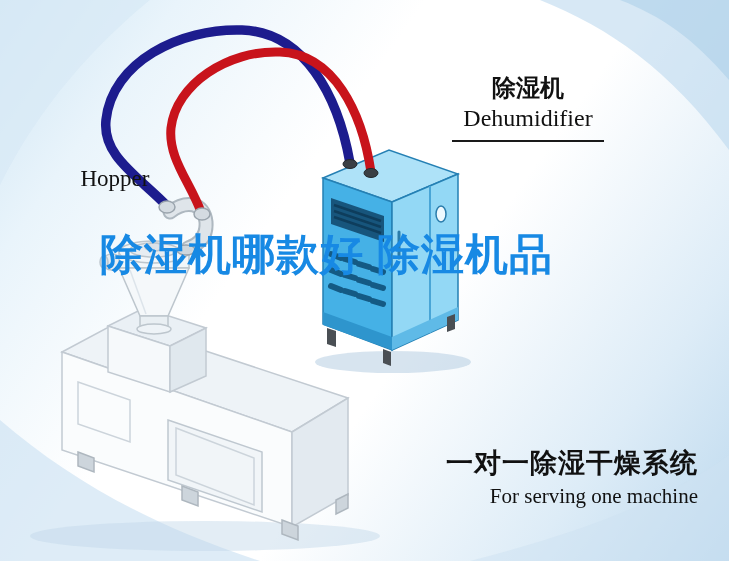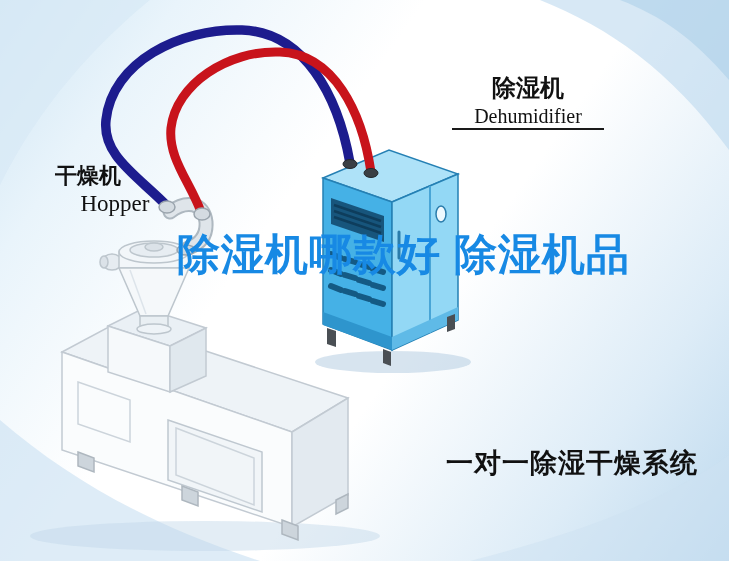--- a/index.html
+++ b/index.html
@@ -6,25 +6,25 @@
   #stage{
     position:relative;width:729px;height:561px;overflow:hidden;
     background:linear-gradient(125deg,#cfe5f4 0%,#e9f4fb 16%,#ffffff 38%,#ffffff 58%,#ddecf7 82%,#bdd9ee 100%);
     font-family:"Liberation Sans",sans-serif;
   }
   #art{position:absolute;left:0;top:0;width:729px;height:561px;}
   .txt{position:absolute;color:#111;}
   .label-hopper{left:55px;top:163px;width:120px;}
   .label-hopper .cn{font-size:22px;font-weight:700;line-height:1.15;}
   .label-hopper .en{font-family:"Liberation Serif",serif;font-size:23px;margin-top:3px;text-align:center;}
-  .label-dehum{left:452px;top:74px;width:152px;text-align:center;border-bottom:2px solid #1a1a1a;}
+  .label-dehum{left:452px;top:74px;width:152px;text-align:center;border-bottom:2px solid #1a1a1a;padding-bottom:8px;}
   .label-dehum .cn{font-size:24px;font-weight:700;line-height:1.15;}
-  .label-dehum .en{font-family:"Liberation Serif",serif;font-size:20px;margin-top:3px;}
+  .label-dehum .en{font-family:"Liberation Serif",serif;font-size:24px;margin-top:3px;}
   .main-title{
-    left:100px;top:230px;width:530px;text-align:right;
+    left:100px;top:230px;width:530px;text-align:left;
     font-weight:700;font-size:43px;line-height:1.16;letter-spacing:1px;color:#1789e4;
   }
   .label-system{left:398px;top:448px;width:300px;text-align:right;}
   .label-system .cn{font-size:27px;font-weight:700;letter-spacing:1px;line-height:1.15;}
   .label-system .en{font-family:"Liberation Serif",serif;font-size:21px;margin-top:5px;}
 </style>
 </head>
 <body>
 
 <div id="stage">
@@ -127,30 +127,30 @@
 
     <g>
       <ellipse cx="167" cy="207" rx="8" ry="6" fill="#d4dbe1" stroke="#9aa4ad" stroke-width="1.5"></ellipse>
       <ellipse cx="202" cy="214" rx="8" ry="6" fill="#d4dbe1" stroke="#9aa4ad" stroke-width="1.5"></ellipse>
       <ellipse cx="350" cy="164" rx="7" ry="4.5" fill="#3a3f44" stroke="#23272b" stroke-width="1"></ellipse>
       <ellipse cx="371" cy="173" rx="7" ry="4.5" fill="#3a3f44" stroke="#23272b" stroke-width="1"></ellipse>
     </g>
   </svg>
 
   <div class="txt label-hopper">
-    <div class="cn">干燥机</div>
     <div class="en">Hopper</div>
   </div>
 
   <div class="txt label-dehum">
     <div class="cn">除湿机</div>
     <div class="en">Dehumidifier</div>
   </div>
 
   <div class="txt main-title">
     <div>除湿机哪款好 除湿机品</div>
   </div>
 
   <div class="txt label-system">
     <div class="cn">一对一除湿干燥系统</div>
+    <div class="en">For serving one machine</div>
   </div>
 
 </div>
 
 </body></html>

